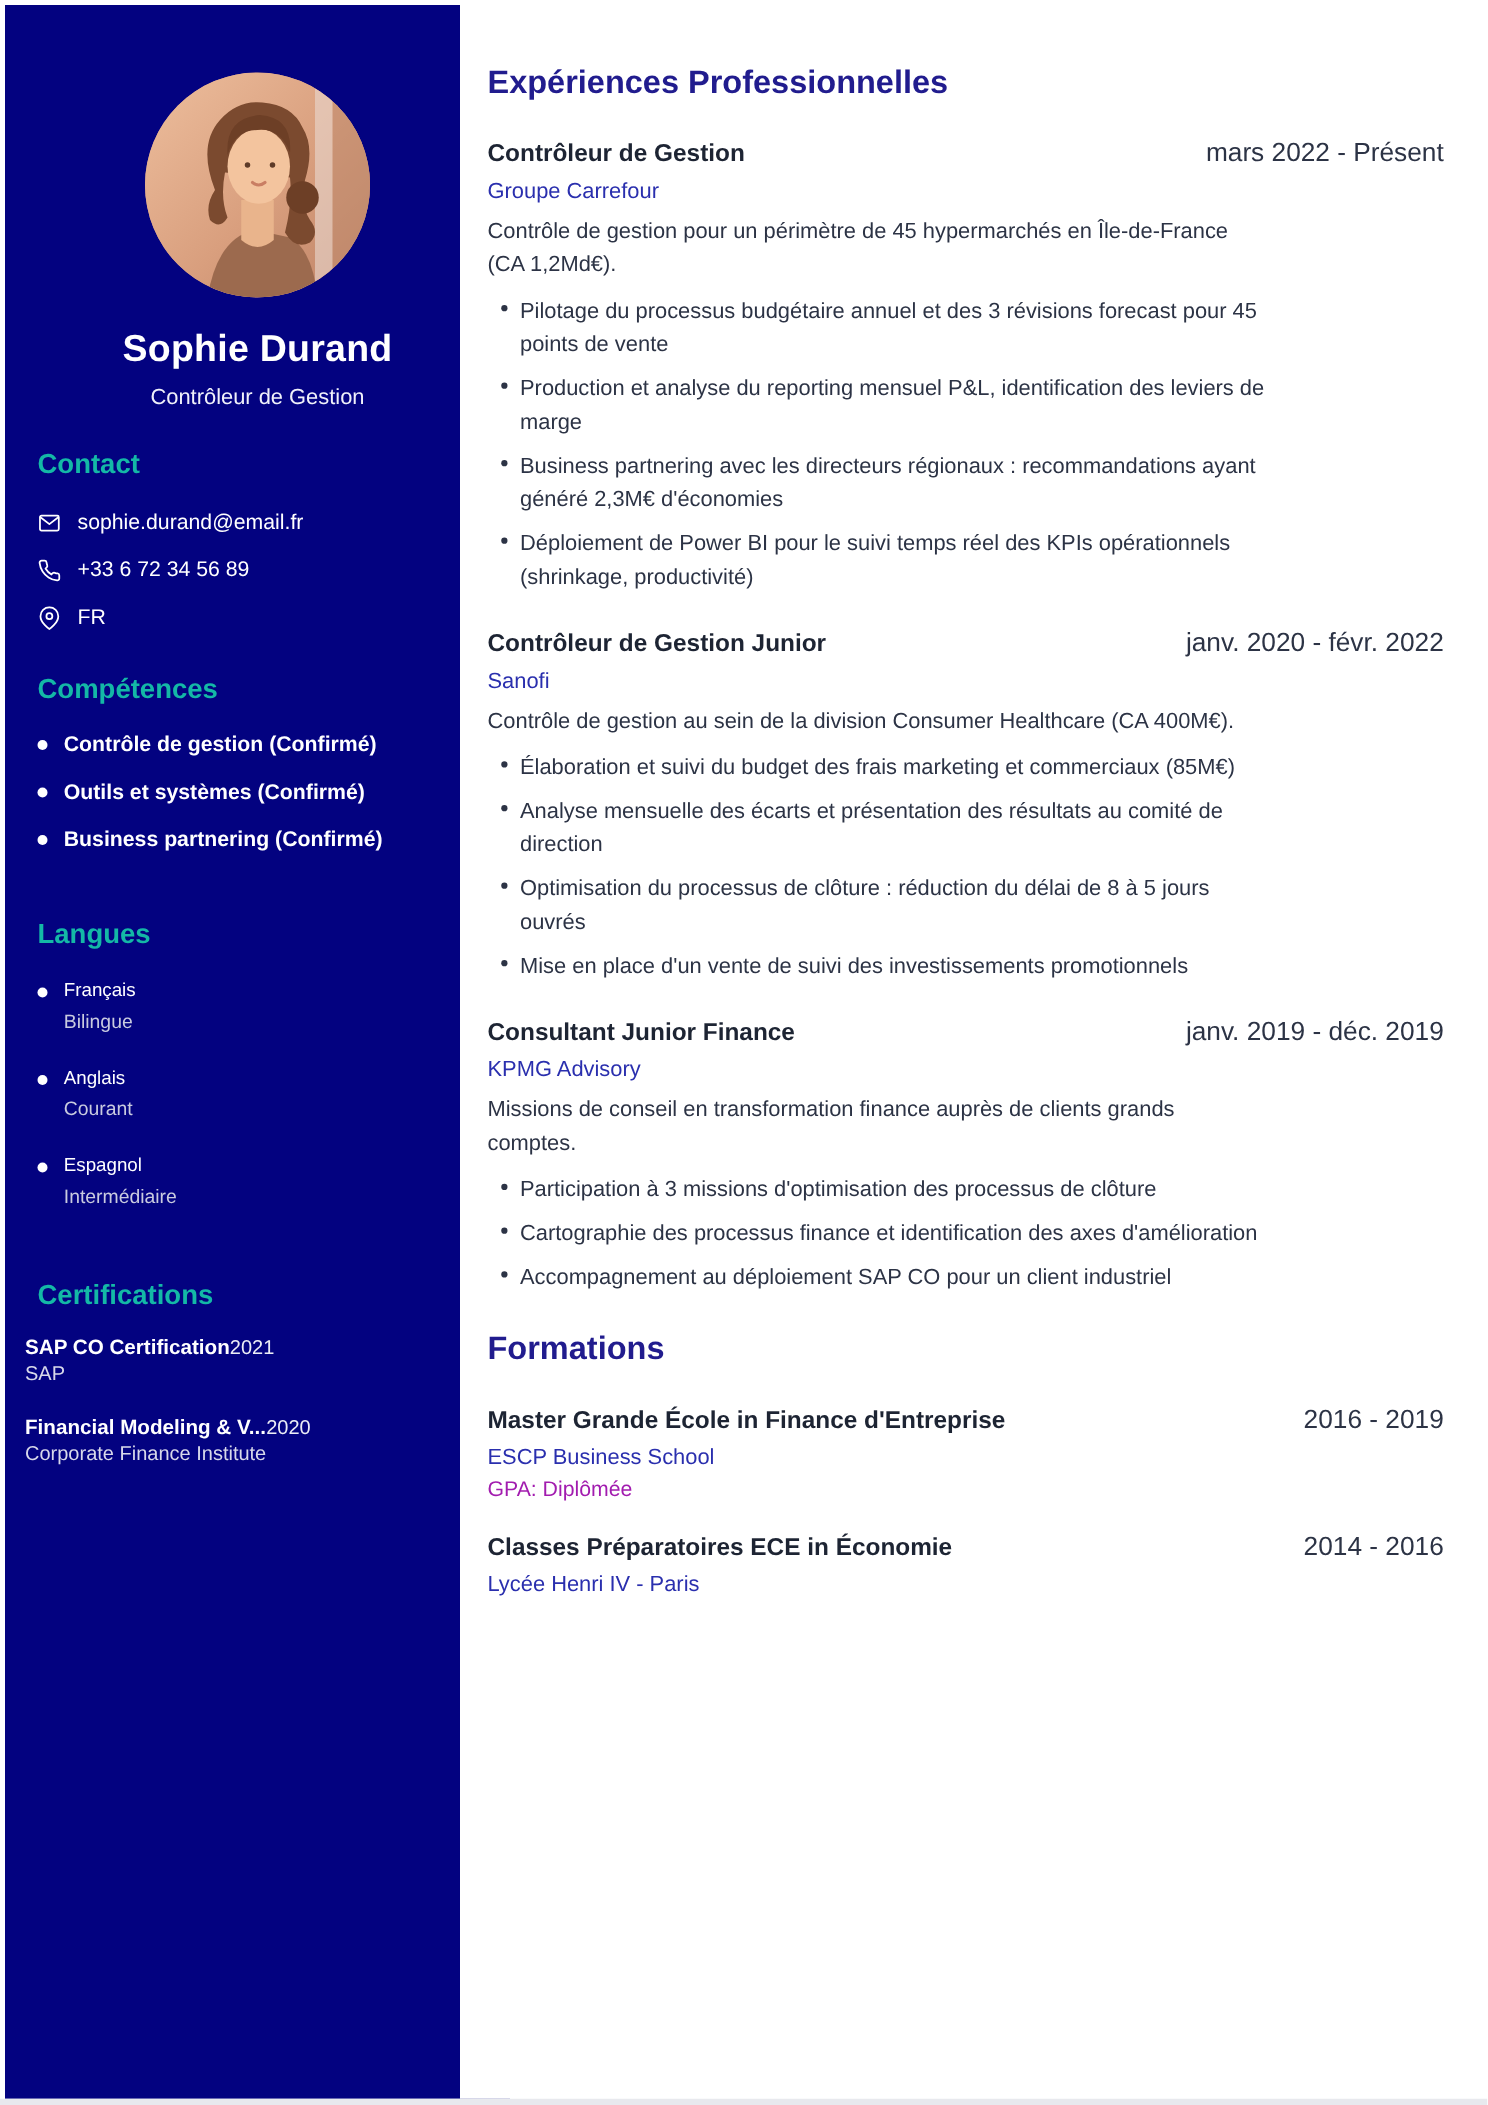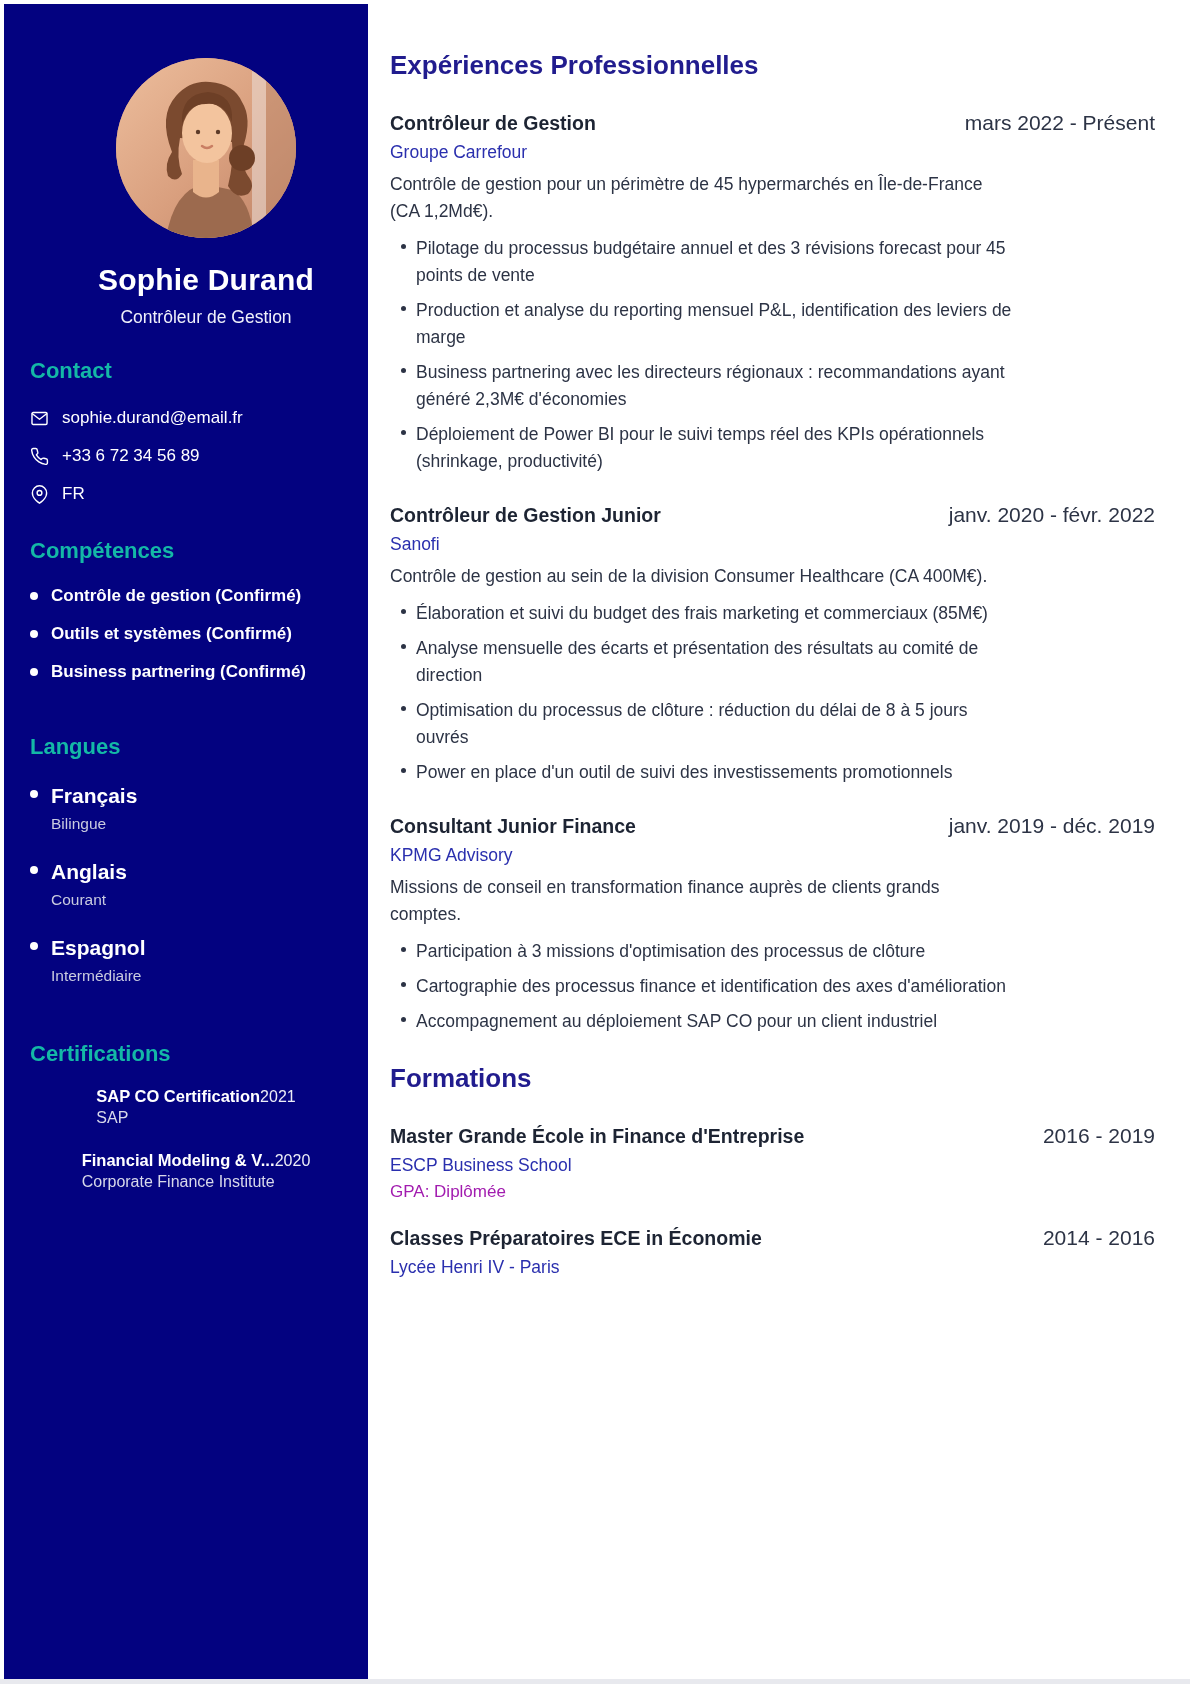--- a/index.html
+++ b/index.html
@@ -44,26 +44,26 @@
 
   .skills-h { margin-top: 34px; }
   .skill-list { margin-top: 22px; display: flex; flex-direction: column; gap: 18px; }
   .skill-item { display: flex; align-items: center; gap: 13px; font-size: 17px; font-weight: bold; }
   .dot { width: 8px; height: 8px; border-radius: 50%; background: #ffffff; flex: 0 0 auto; }
 
   .langs-h { margin-top: 52px; }
   .lang-list { margin-top: 24px; display: flex; flex-direction: column; gap: 27px; }
   .lang-item { display: flex; gap: 13px; }
   .lang-item .dot { margin-top: 6px; }
-  .lang-name { font-size: 21px; font-weight: bold; }
+  .lang-name { font-size: 15px; font-weight: normal; }
   .lang-level { margin-top: 7px; font-size: 15.5px; color: #c9cbdf; }
 
   .certs-h { margin-top: 56px; }
   .cert-list { margin-top: 20px; margin-left: -10px; margin-right: 10px; display: flex; flex-direction: column; gap: 24px; }
-  .cert-row { display: flex; justify-content: center; align-items: flex-start; }
+  .cert-row { display: flex; justify-content: flex-start; align-items: flex-start; }
   .cert-name { font-size: 16.5px; font-weight: bold; }
   .cert-issuer { font-size: 16px; color: #d8d9ea; margin-top: 3px; }
   .cert-year { font-size: 16px; color: #ecedf6; padding-top: 1px; }
 
   
   .main {
     position: absolute; left: 368px; top: 4px; right: 4px; bottom: 5px;
     background: #ffffff;
     padding: 46px 31px 0 22px;
     overflow: hidden;
@@ -232,21 +232,21 @@
     <div class="row-head">
       <span class="job-title">Contrôleur de Gestion Junior</span>
       <span class="dates">janv. 2020 - févr. 2022</span>
     </div>
     <div class="company">Sanofi</div>
     <div class="job-summary">Contrôle de gestion au sein de la division Consumer Healthcare (CA 400M€).</div>
     <ul class="job-bullets">
       <li>Élaboration et suivi du budget des frais marketing et commerciaux (85M€)</li>
       <li>Analyse mensuelle des écarts et présentation des résultats au comité de direction</li>
       <li>Optimisation du processus de clôture : réduction du délai de 8 à 5 jours ouvrés</li>
-      <li>Power en place d'un outil de suivi des investissements promotionnels</li>
+      <li>Mise en place d'un vente de suivi des investissements promotionnels</li>
     </ul>
   </section>
 
   <section class="job">
     <div class="row-head">
       <span class="job-title">Consultant Junior Finance</span>
       <span class="dates">janv. 2019 - déc. 2019</span>
     </div>
     <div class="company">KPMG Advisory</div>
     <div class="job-summary">Missions de conseil en transformation finance auprès de clients grands comptes.</div>

